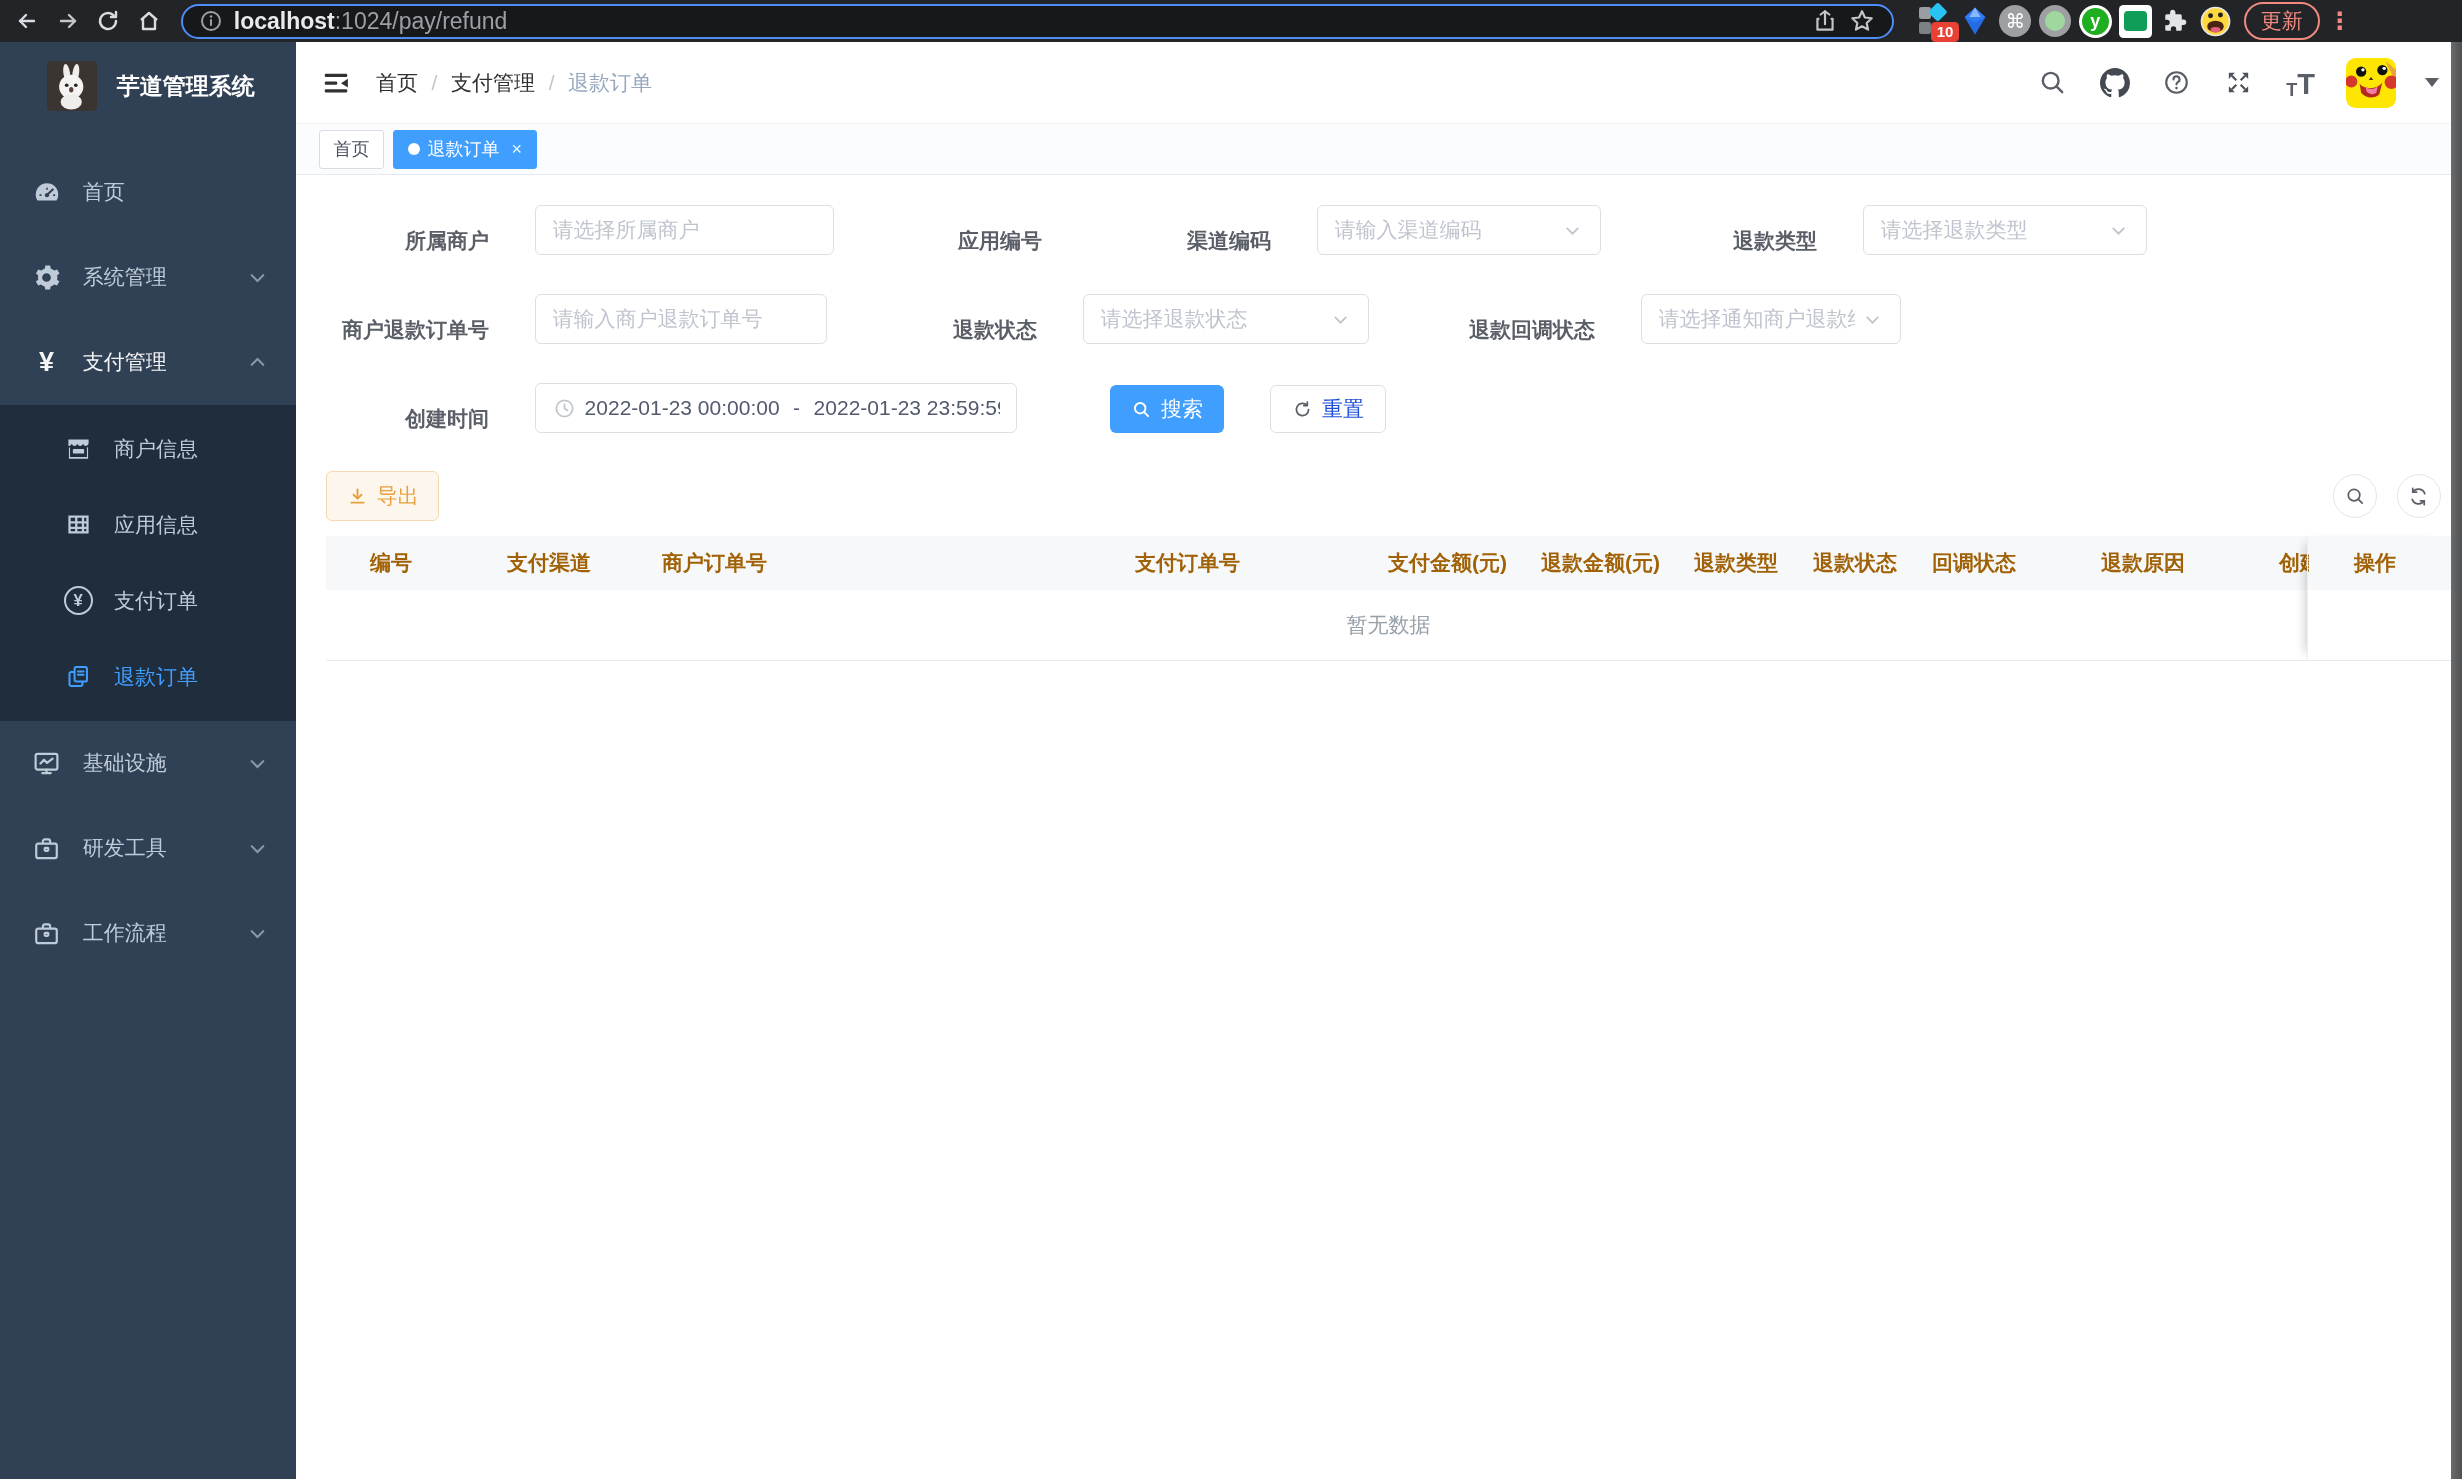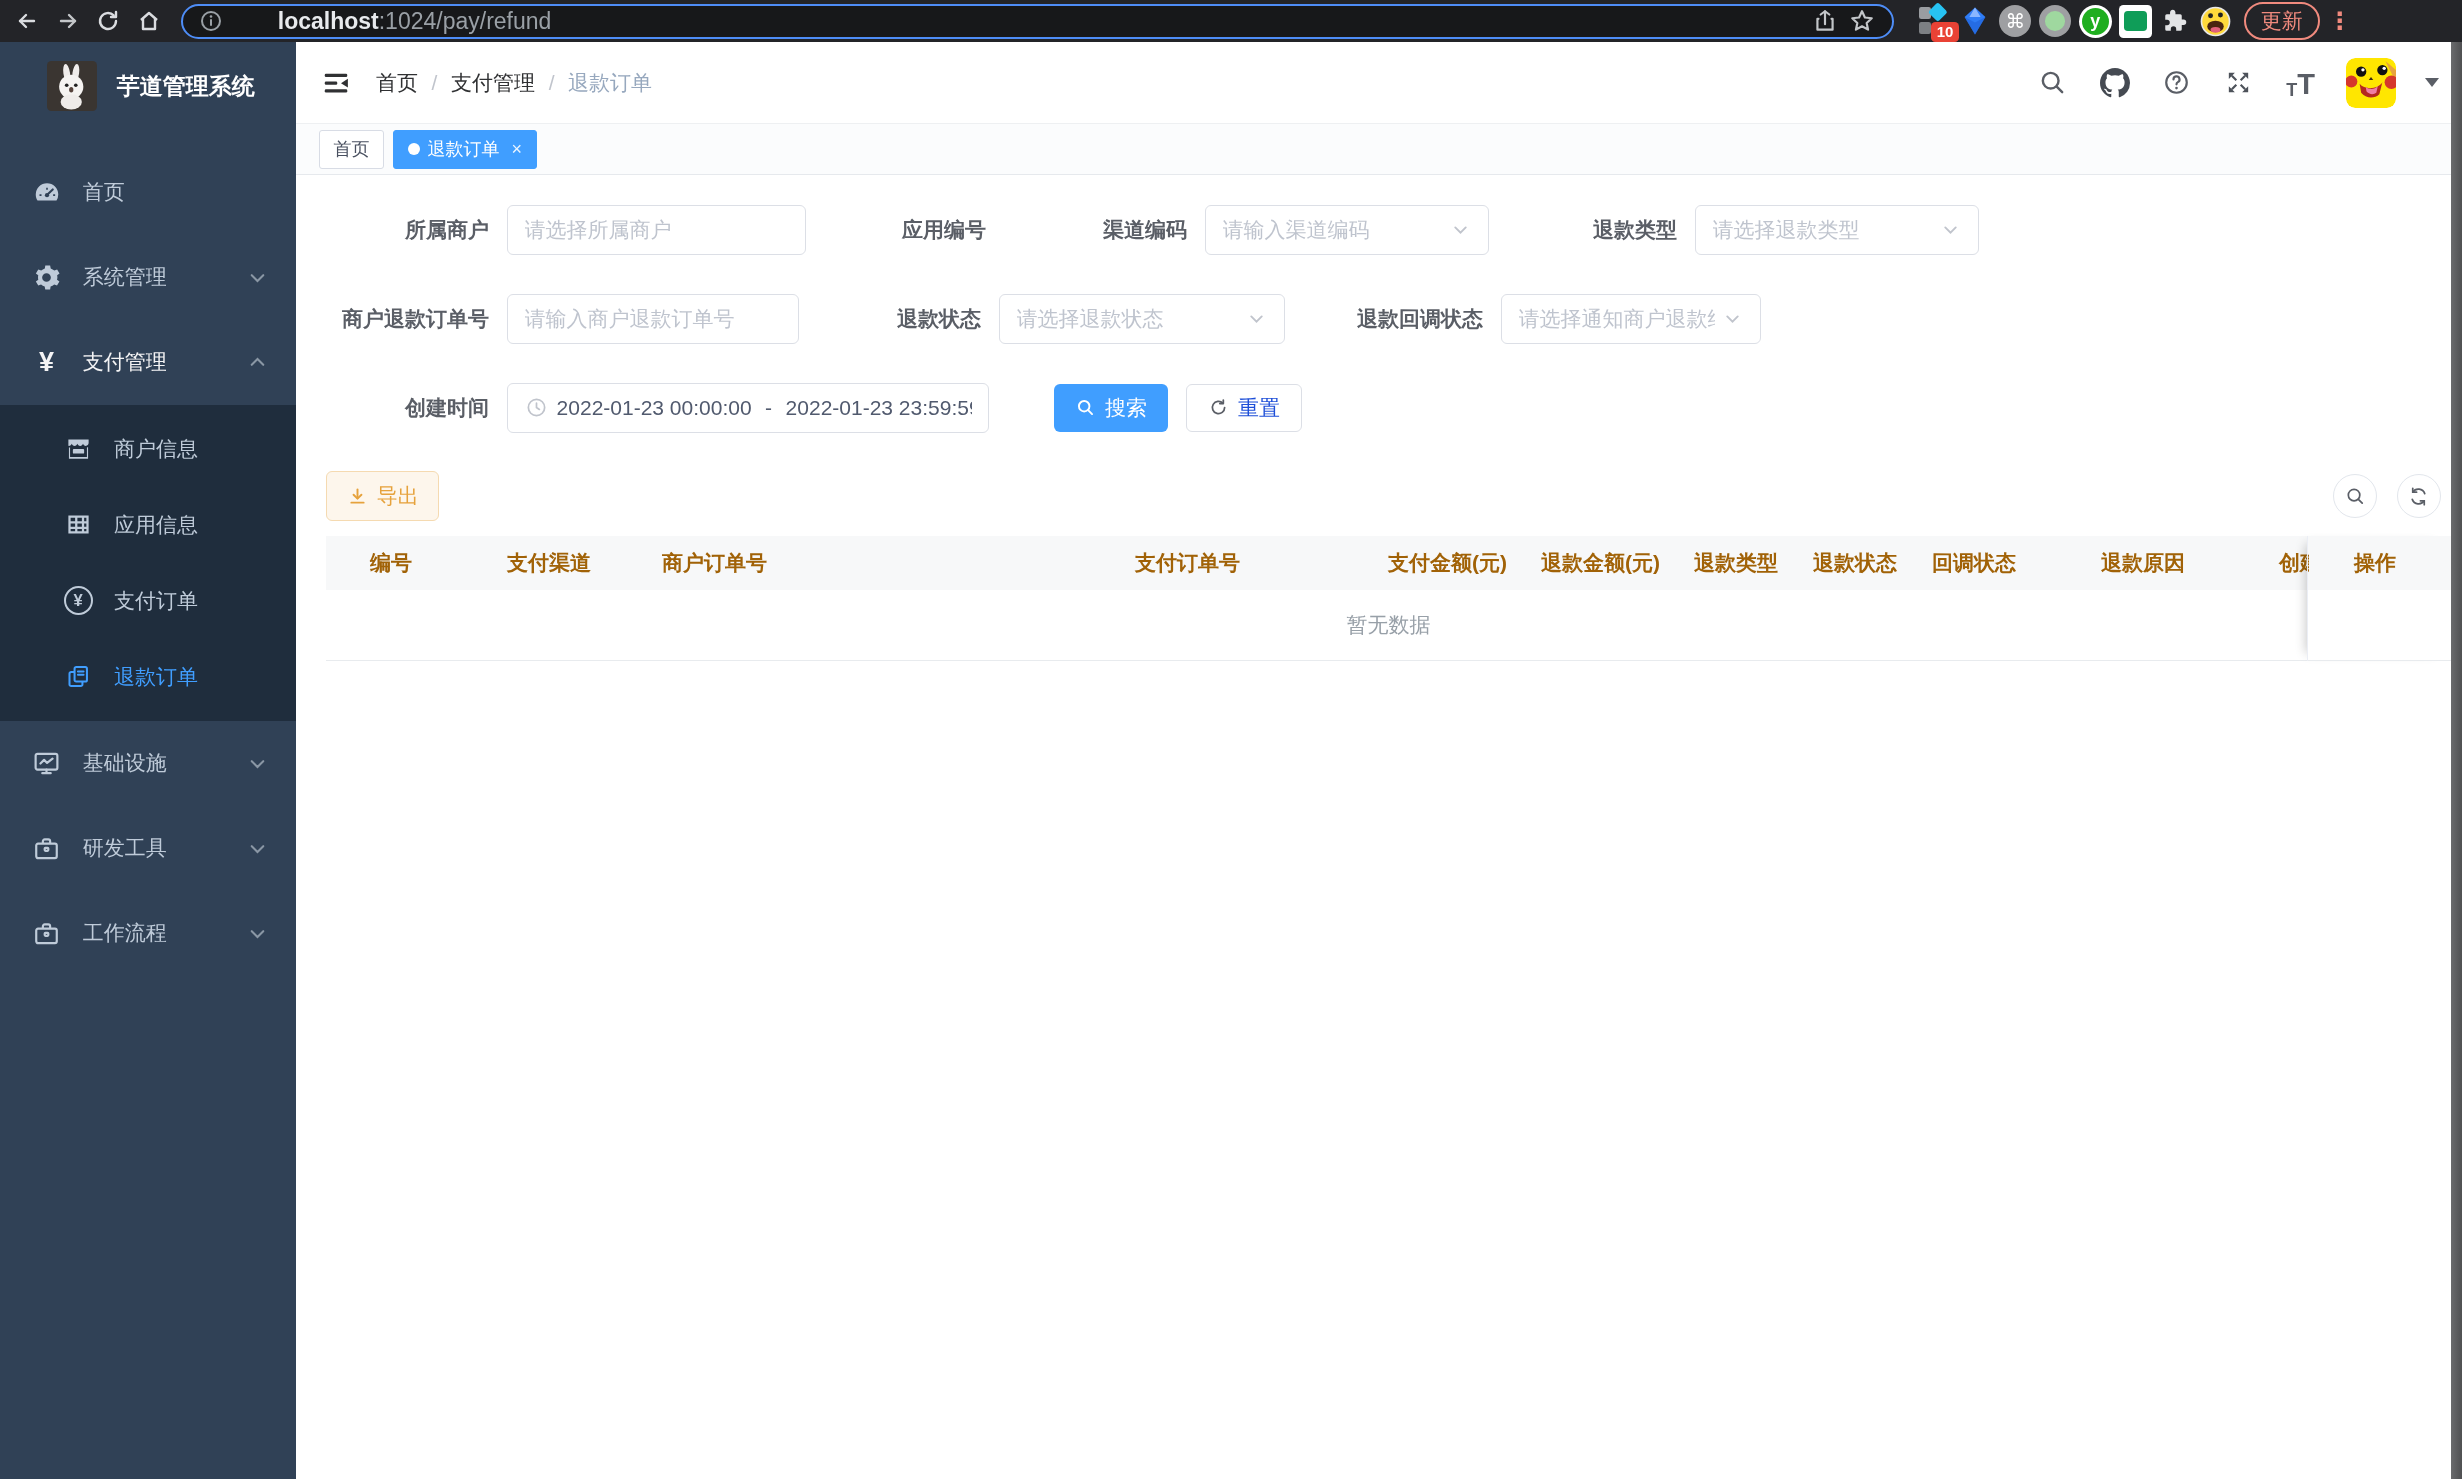--- a/index.html
+++ b/index.html
@@ -6,21 +6,21 @@
   html,body { width:2462px; height:1480px; }
   body { font-family:"Liberation Sans","DejaVu Sans",sans-serif; background:#fff; overflow:hidden; }
   .screen { position:relative; width:2462px; height:1480px; }
 
   
   .browser-bar { height:42px; background:#232428; display:flex; align-items:center; padding:0 10.6px; gap:7.6px; }
   .nav-btn { width:33px; height:33px; display:flex; align-items:center; justify-content:center; flex:0 0 auto; }
   .nav-btn svg { width:24px; height:24px; }
   .url-bar { margin-left:7.6px; width:1713px; height:35px; background:#17181a; border:2.3px solid #4e8df7; border-radius:19.7px; display:flex; align-items:center; padding:0 16.6px; gap:10.6px; flex:0 0 auto; }
   .url-text { flex:1; font-size:23px; white-space:nowrap; overflow:hidden; }
-  .url-host { color:#e8eaed; font-weight:700;margin-left:44px; }
+  .url-host { color:#e8eaed; font-weight:700; }
   .url-path { color:#9aa0a6; }
   .ext-strip { display:flex; align-items:center; gap:5px; margin-left:16.6px; }
   .ext { position:relative; width:35px; height:35px; display:flex; align-items:center; justify-content:center; flex:0 0 auto; }
   .ext-badge { position:absolute; right:-6px; bottom:-3px; background:#e94235; color:#fff; font-size:15px; font-weight:700; border-radius:4.5px; padding:0.8px 5.3px; line-height:18px; }
   .clip-sq1 { position:absolute; left:1.5px; top:3px; width:12px; height:12px; background:#9a9da1; border-radius:2.3px; }
   .clip-sq2 { position:absolute; left:1.5px; top:18px; width:12px; height:12px; background:#7d8084; border-radius:2.3px; }
   .clip-diamond { position:absolute; left:13.6px; top:1.5px; width:13.6px; height:13.6px; background:#27c3f3; transform:rotate(45deg); border-radius:2.3px; }
   .circle-ext { width:32px; height:32px; border-radius:50%; background:#9e9fa2; display:flex; align-items:center; justify-content:center; color:#fff; font-size:19.7px; }
   .circle-inner-green { width:19.7px; height:19.7px; border-radius:50%; background:#9fd89f; }
   .ydisc { width:33px; height:33px; border-radius:50%; background:#fff; display:flex; align-items:center; justify-content:center; }
@@ -69,21 +69,21 @@
 
   
   .tags-bar { height:51px; background:#fbfcfd; border-bottom:1.5px solid #e6e9ed; display:flex; align-items:center; padding-left:23px; gap:9px; }
   .tag { height:39px; display:flex; align-items:center; padding:0 13.6px; font-size:18px; border:1.5px solid #d8dce5; background:#fff; color:#495060; border-radius:3px; gap:7.6px; cursor:pointer; white-space:nowrap; }
   .tag.active { background:var(--accent,#409eff); border-color:var(--accent,#409eff); color:#fff; }
   .tag .dot { width:12px; height:12px; border-radius:50%; background:#fff; }
   .tag .close { font-size:18px; margin-left:4.5px; opacity:.9; }
 
   
   .content { flex:1; background:#fff; padding:29px 10.6px 0 30px; min-width:0; }
-  .filter-row { display:flex; align-items:center; height:51px; margin-bottom:38px; }
+  .filter-row { display:flex; align-items:flex-end; height:51px; margin-bottom:38px;gap:28px; }
   .f-label { font-size:21px; font-weight:700; color:#5a5e66; text-align:right; padding-right:18px; white-space:nowrap; flex:0 0 auto; }
   .ctl { height:50px; border:1.5px solid #dcdfe6; border-radius:6px; background:#fff; display:flex; align-items:center; padding:0 16.6px; flex:0 0 auto; min-width:0; }
   input.ctl { font-size:21px; color:#515a6e; outline:none; font-family:inherit; }
   input.ctl::placeholder { color:#bfc4ce; }
   .sel-text { flex:1; font-size:21px; color:#bfc4ce; white-space:nowrap; overflow:hidden; }
   .sel-chev { flex:0 0 auto; margin-left:7.6px; }
   .lw240{width:181px}.lw262{width:198px}.lw266{width:201px}.lw272{width:206px}.lw264{width:200px}.lw286{width:216px}
   .cw396{width:299px}.cw386{width:292px}.cw376{width:284px}.cw378{width:286px}.cw344{width:260px}
   .date-ctl { width:482px; gap:9px; }
   .date-val { font-size:21px; color:#515a6e; white-space:nowrap; overflow:hidden; flex:0 0 auto; }

